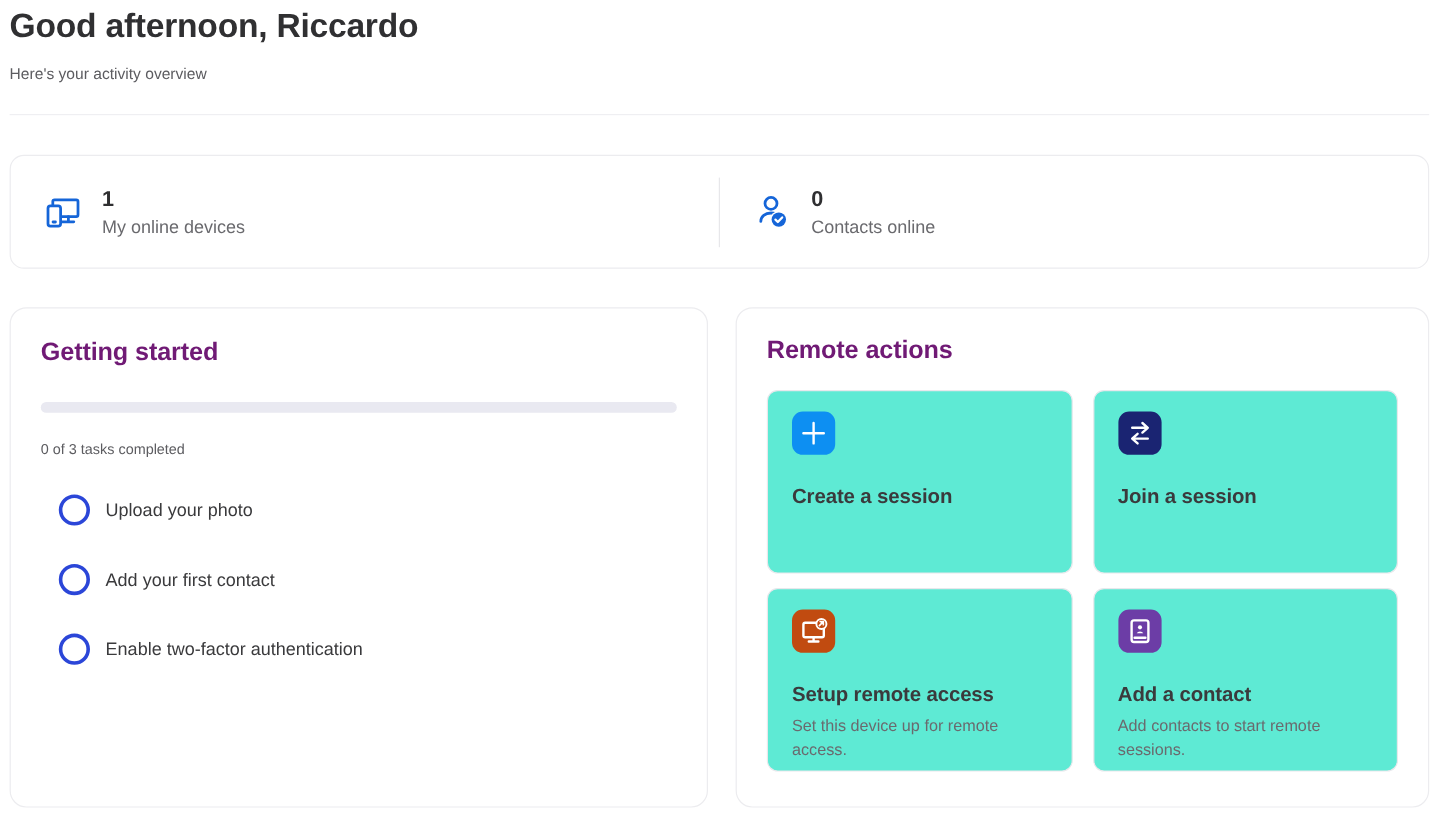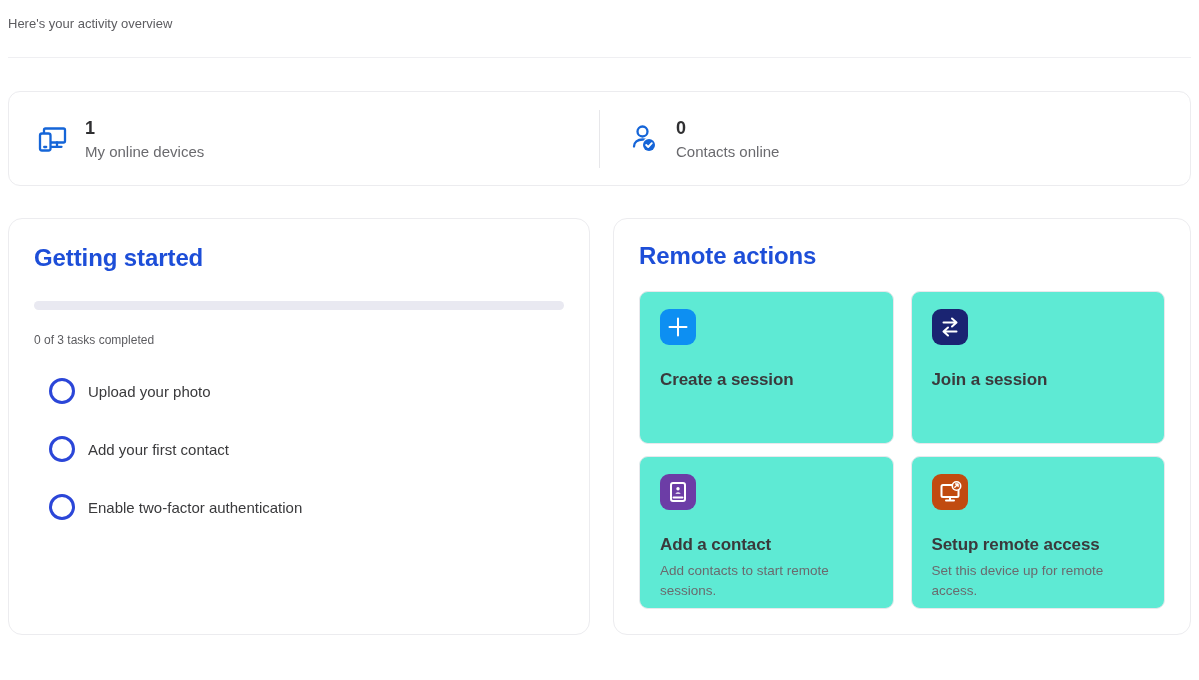--- a/index.html
+++ b/index.html
@@ -20,21 +20,21 @@
   .stat-text { margin-left:14px; }
   .stat-value { font-size:18px; font-weight:700; color:#2f2f31; }
   .stat-label { margin-top:4px; font-size:15px; color:#6a6a6e; }
   .stat-divider { width:1px; background:#e7e7ea; align-self:center; height:58px; }
 
   
   .cards-row { margin-top:32px; display:flex; gap:23px; }
   .card { border:1px solid #ececef; border-radius:14px; background:#fff; height:417px; }
   .card-getting-started { width:582px; padding:25px; }
   .card-remote-actions { width:578px; padding:23px 25px; }
-  .card-title { font-size:24px; font-weight:700; color:#1d4ed8; letter-spacing:-0.1px; }
+  .card-title { font-size:21px; font-weight:700; color:#701a75; letter-spacing:-0.1px; }
 
   
   .progress-track { margin-top:29px; height:9px; border-radius:5px; background:#e9e9f1; overflow:hidden; }
   .progress-fill { height:100%; border-radius:5px; background:#2b46d8; }
   .progress-caption { margin-top:23px; font-size:12px; color:#5c5c60; }
   .task-list { margin-top:31px; }
   .task-item { display:flex; align-items:center; margin-left:15px; margin-bottom:32px; cursor:pointer; }
   .task-circle { width:26px; height:26px; border-radius:50%; border:3px solid #2b46d8; flex:0 0 26px; }
   .task-label { margin-left:13px; font-size:15px; color:#3a3a3c; }
 
@@ -44,20 +44,21 @@
   .tile-icon { width:36px; height:36px; border-radius:9px; display:flex; align-items:center; justify-content:center; }
   .tile-title { margin-top:25px; font-size:17px; font-weight:700; color:#3a3a3c; letter-spacing:-0.1px; }
   .tile-desc { margin-top:6px; font-size:13.5px; line-height:20px; color:#6a6a6e; max-width:215px; }
 </style>
 </head>
 <body>
 
 <div class="page">
 
   <div>
+    <div class="greeting">Good afternoon, Riccardo</div>
     <div class="subtitle">Here's your activity overview</div>
     <hr class="header-divider">
   </div>
 
   <div class="stats-card">
     <div class="stat">
       <span class="stat-icon">
         <svg width="36" height="36" viewBox="0 0 36 36" fill="none" stroke="#1565d8" stroke-width="2.3" stroke-linecap="round" stroke-linejoin="round">
           <rect x="9" y="7.5" width="21" height="14" rx="1.5"></rect>
           <path d="M22 21.5 v4"></path>
@@ -131,41 +132,41 @@
           <span class="tile-icon" style="background: rgb(26, 36, 114);">
             <svg width="36" height="36" viewBox="0 0 36 36" fill="none" stroke="#ffffff" stroke-width="2" stroke-linecap="round" stroke-linejoin="round">
               <path d="M11.5 13.5 h12.5 M20 9.5 l4.5 4 -4.5 4"></path>
               <path d="M24.5 22.5 h-12.5 M16 18.5 l-4.5 4 4.5 4"></path>
             </svg>
           </span>
           <div class="tile-title">Join a session</div>
         </div>
 
         <div class="tile">
+          <span class="tile-icon" style="background: rgb(193, 75, 16);">
+            <svg width="36" height="36" viewBox="0 0 36 36" fill="none" stroke="#ffffff" stroke-width="2" stroke-linecap="round" stroke-linejoin="round">
+              <rect x="9.5" y="11" width="17" height="12" rx="1.5"></rect>
+              <path d="M18 23 v3.2 M14 26.6 h8"></path>
+              <circle cx="24.5" cy="12" r="4.2" fill="#c14b10" stroke="#ffffff" stroke-width="1.6"></circle>
+              <path d="M22.8 13.3 l3.3-3.3 M26.1 12.6 v-2.6 h-2.6" stroke-width="1.4"></path>
+            </svg>
+          </span>
+          <div class="tile-title">Setup remote access</div>
+          <div class="tile-desc">Set this device up for remote access.</div>
+        </div>
+
+        <div class="tile">
           <span class="tile-icon" style="background: rgb(108, 61, 166);">
             <svg width="36" height="36" viewBox="0 0 36 36" fill="none" stroke="#ffffff" stroke-width="2" stroke-linecap="round" stroke-linejoin="round">
               <rect x="11" y="9" width="14" height="18" rx="2"></rect>
               <path d="M13.5 23.5 h9"></path>
               <circle cx="18" cy="14.8" r="1.7" fill="#ffffff" stroke="none"></circle>
               <path d="M15.3 19.8 a2.8 2.2 0 0 1 5.4 0 z" fill="#ffffff" stroke="none"></path>
             </svg>
           </span>
           <div class="tile-title">Add a contact</div>
           <div class="tile-desc">Add contacts to start remote sessions.</div>
         </div>
 
-        <div class="tile">
-          <span class="tile-icon" style="background: rgb(193, 75, 16);">
-            <svg width="36" height="36" viewBox="0 0 36 36" fill="none" stroke="#ffffff" stroke-width="2" stroke-linecap="round" stroke-linejoin="round">
-              <rect x="9.5" y="11" width="17" height="12" rx="1.5"></rect>
-              <path d="M18 23 v3.2 M14 26.6 h8"></path>
-              <circle cx="24.5" cy="12" r="4.2" fill="#c14b10" stroke="#ffffff" stroke-width="1.6"></circle>
-              <path d="M22.8 13.3 l3.3-3.3 M26.1 12.6 v-2.6 h-2.6" stroke-width="1.4"></path>
-            </svg>
-          </span>
-          <div class="tile-title">Setup remote access</div>
-          <div class="tile-desc">Set this device up for remote access.</div>
-        </div>
-
       </div>
     </div>
   </div>
 </div>
 
 </body></html>

